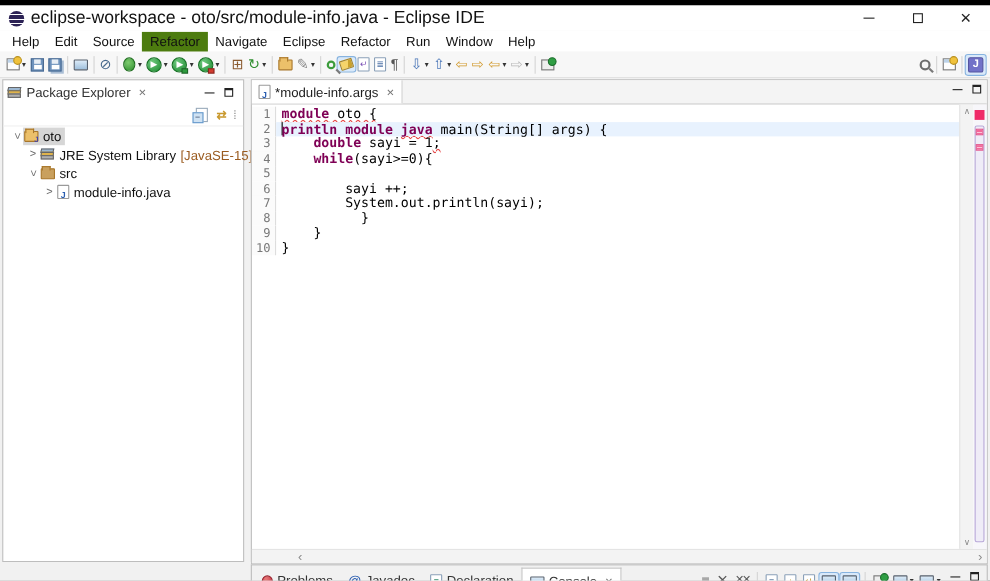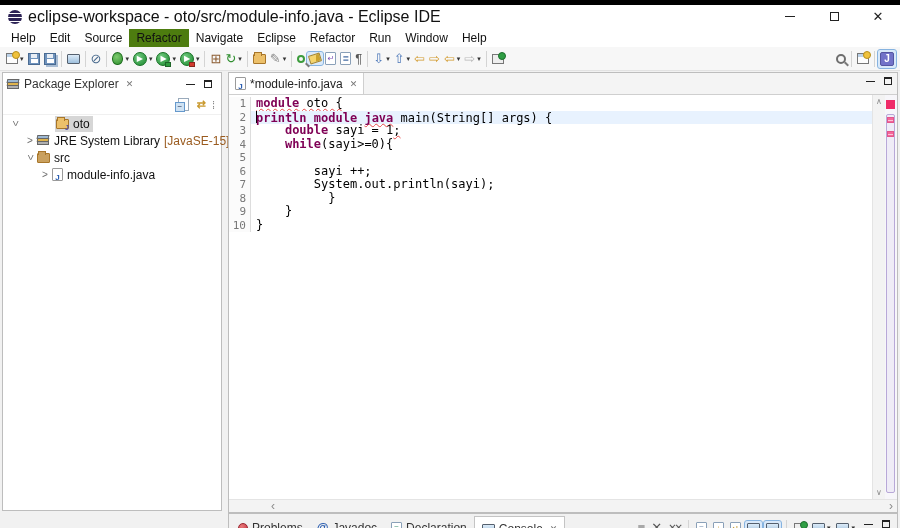--- a/index.html
+++ b/index.html
@@ -289,21 +289,21 @@
           <span class="ic ic-collapse"></span>
         </span>
         <span style="display: flex; align-items: center;">
           <span class="ic-link">⇄</span>
         </span>
         <span style="display: flex; align-items: center;">
           <span class="ic-dots">⁞</span>
         </span>
       </div>
     <div id="exp-tree">
-        <div class="tree-row" style="padding-left: 6px; gap: 34px;">
+        <div class="tree-row" style="padding-left: 6px;">
           <span class="tree-arrow exp">&gt;</span>
           <span class="tree-sel selected">
             <span class="ic ic-folder ic-folder-j" style="background: rgb(236, 192, 106);"></span>
             <span class="tree-label">oto</span>
           </span>
         </div>
         <div class="tree-row" style="padding-left: 21px;">
           <span class="tree-arrow">&gt;</span>
           <span class="tree-sel">
             <span class="ic ic-lib">
@@ -329,21 +329,21 @@
             <span class="tree-label">module-info.java</span>
           </span>
         </div>
       </div>
   </div>
 
   <div id="editor">
     <div id="ed-tabrow">
       <div id="ed-tab">
         <span class="ic ic-jfile"><span>J</span></span>
-        <span>*module-info.java</span>
+        <span>*module-info.args</span>
         <span class="tab-close">✕</span>
       </div>
       <span class="spacer"></span>
       <span class="mini-btn">
           <span class="glyph-min" style="width:9px;"></span>
         </span>
       <span class="mini-btn">
           <span class="glyph-max" style="width:8px;height:8px;border-top-width:2px;"></span>
         </span>
     </div>

